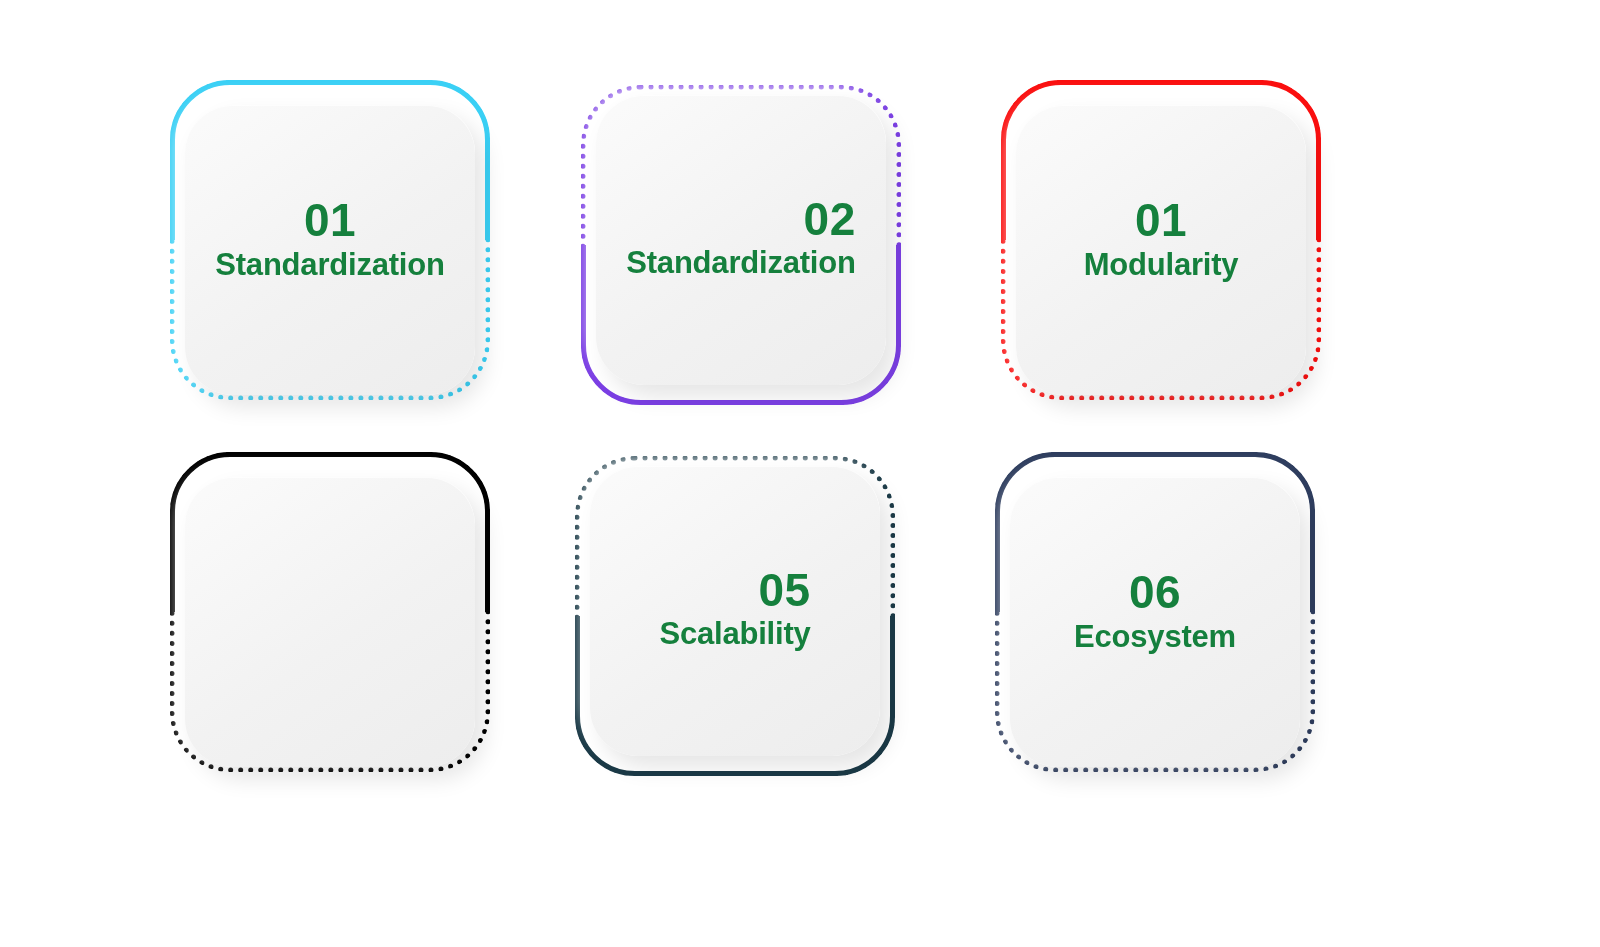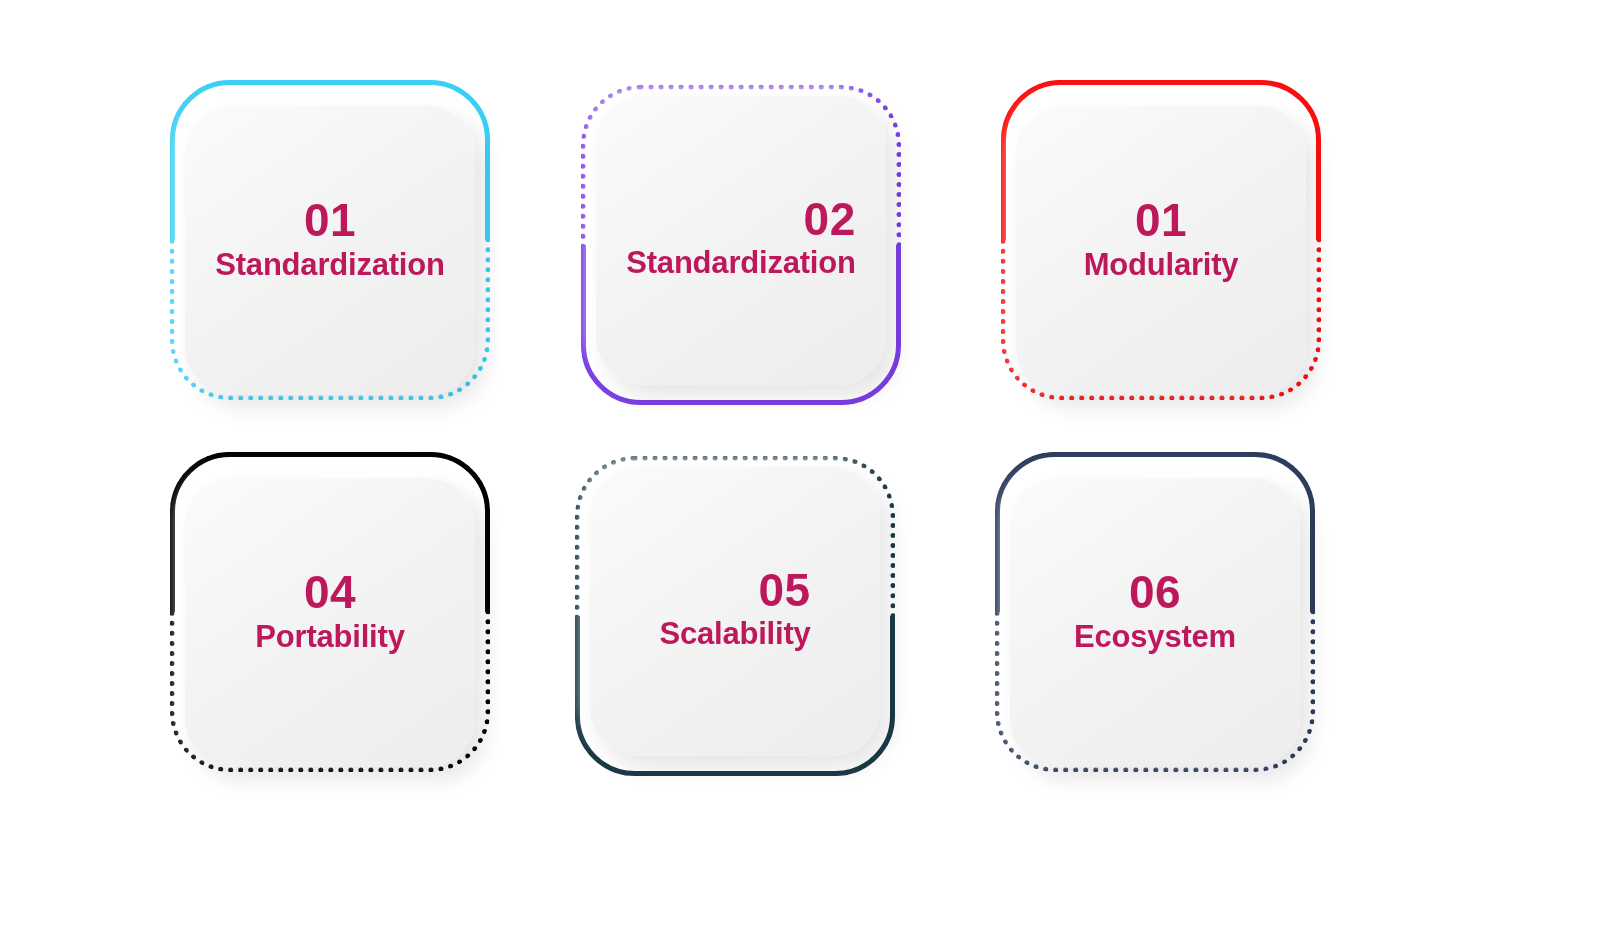--- a/index.html
+++ b/index.html
@@ -48,21 +48,21 @@
   
   .bottom .tile{top:10px;}
 
   
   .txt{
     position:absolute;
     left:50%;top:50%;
     transform:translate(-50%,-50%);
     text-align:center;
     white-space:nowrap;
-    color:#be185d;
+    color:#15803d;
     z-index:4;
     pointer-events:none;
   }
   .bottom .txt{top:48%;text-align:right;}
   .num{
     font-size:46px;
     font-weight:700;
     line-height:1.04;
     letter-spacing:0.5px;
   }
@@ -102,24 +102,20 @@
       <div class="tile"></div>
       <div class="txt">
         <div class="num">01</div>
         <div class="label">Modularity</div>
       </div>
     </div>
     <div class="card top" style="--c: #000000; left: 170px; top: 452px;">
       <div class="ring-dots"></div>
       <div class="ring-solid"></div>
       <div class="tile"></div>
-      <div class="txt">
-        <div class="num">04</div>
-        <div class="label">Portability</div>
-      </div>
     </div>
     <div class="card bottom" style="--c: #1b3a47; left: 575px; top: 456px;">
       <div class="ring-dots"></div>
       <div class="ring-solid"></div>
       <div class="tile"></div>
       <div class="txt">
         <div class="num">05</div>
         <div class="label">Scalability</div>
       </div>
     </div>

